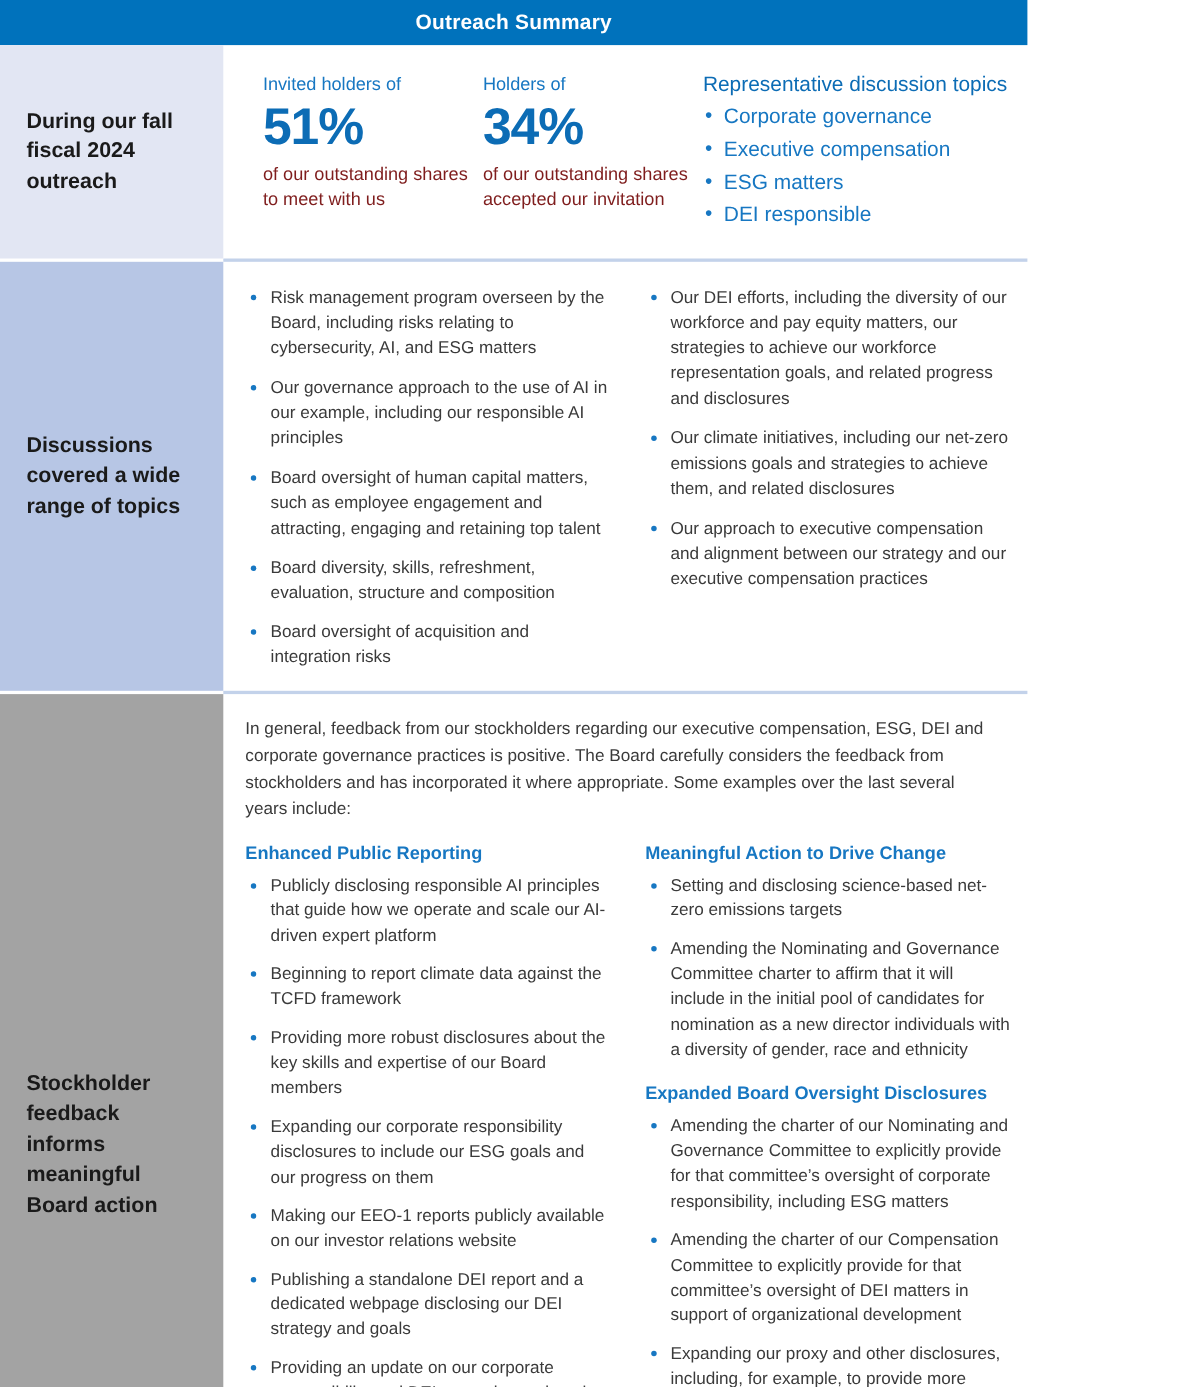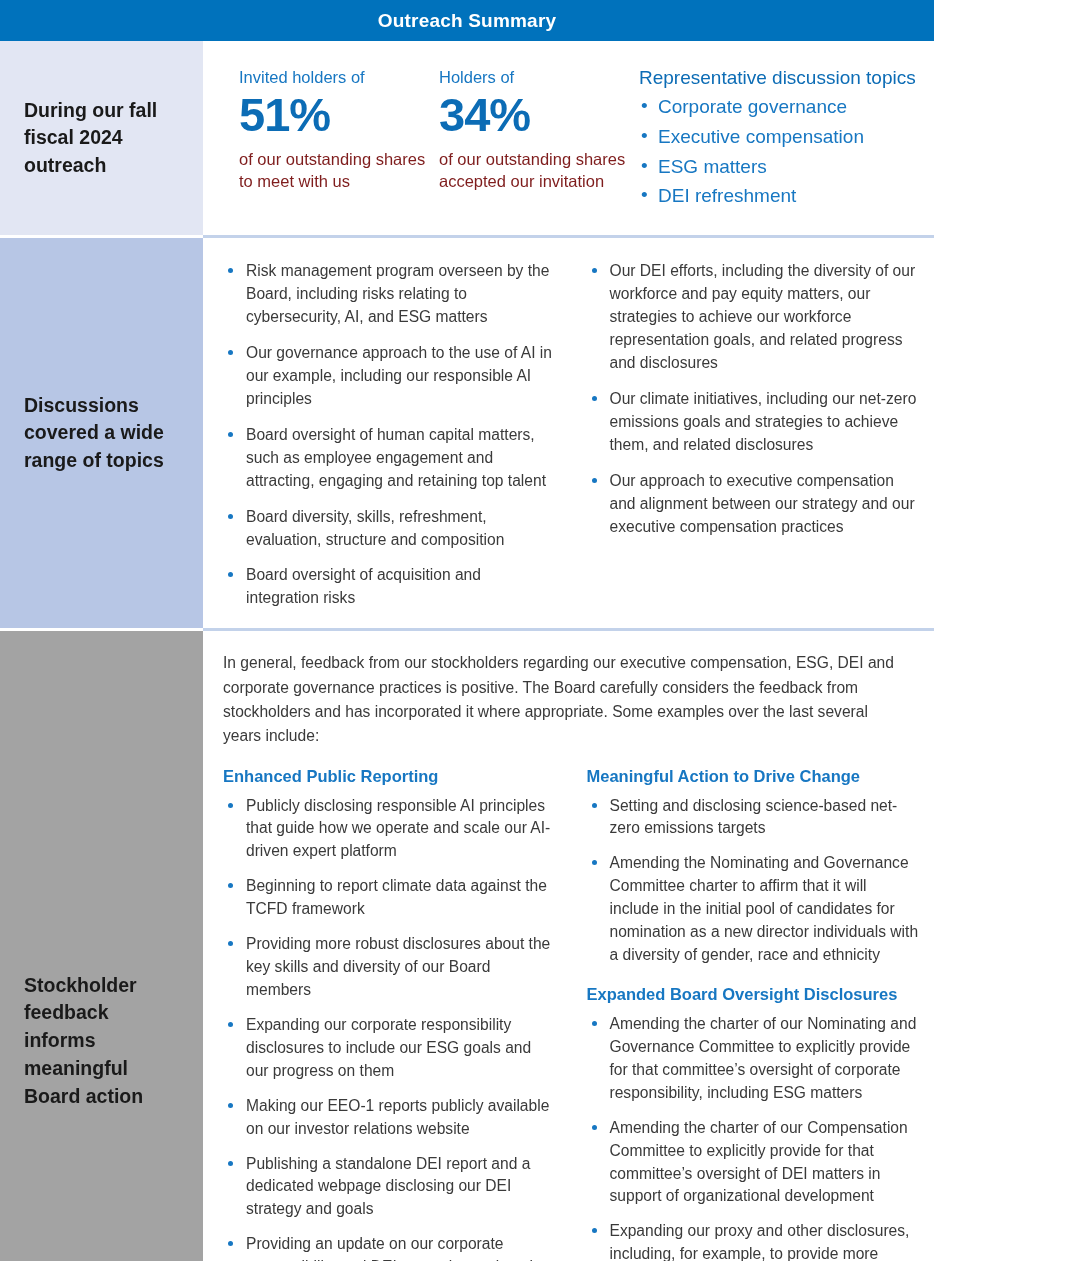--- a/index.html
+++ b/index.html
@@ -196,21 +196,21 @@
           <div class="stat-value">34%</div>
           <div class="stat-sub">of our outstanding shares accepted our invitation</div>
         </div>
 
         <div class="topics">
           <div class="topics-title">Representative discussion topics</div>
           <ul>
             <li>Corporate governance</li>
             <li>Executive compensation</li>
             <li>ESG matters</li>
-            <li>DEI refreshment</li>
+            <li>DEI responsible</li>
           </ul>
         </div>
 
       </div>
     </div>
   </div>
 
   <div class="divider"></div>
 
   <div class="row row-2">
@@ -247,21 +247,21 @@
     </div>
     <div class="content-cell">
       <div class="intro-para">In general, feedback from our stockholders regarding our executive compensation, ESG, DEI and corporate governance practices is positive. The Board carefully considers the feedback from stockholders and has incorporated it where appropriate. Some examples over the last several years include:</div>
       <div class="two-col">
 
         <div class="col left">
           <div class="sub-head">Enhanced Public Reporting</div>
           <ul class="blist">
             <li>Publicly disclosing responsible AI principles that guide how we operate and scale our AI-driven expert platform</li>
             <li>Beginning to report climate data against the TCFD framework</li>
-            <li>Providing more robust disclosures about the key skills and diversity of our Board members</li>
+            <li>Providing more robust disclosures about the key skills and expertise of our Board members</li>
             <li>Expanding our corporate responsibility disclosures to include our ESG goals and our progress on them</li>
             <li>Making our EEO-1 reports publicly available on our investor relations website</li>
             <li>Publishing a standalone DEI report and a dedicated webpage disclosing our DEI strategy and goals</li>
             <li>Providing an update on our corporate responsibility and DEI strategies and goals at our annual Investor Day, delivered by our executives in charge of these important areas</li>
             <li>Disclosing the self-identified race and ethnicity data of our Board members and workforce</li>
           </ul>
         </div>
 
         <div class="col right">
           <div class="sub-head">Meaningful Action to Drive Change</div>

